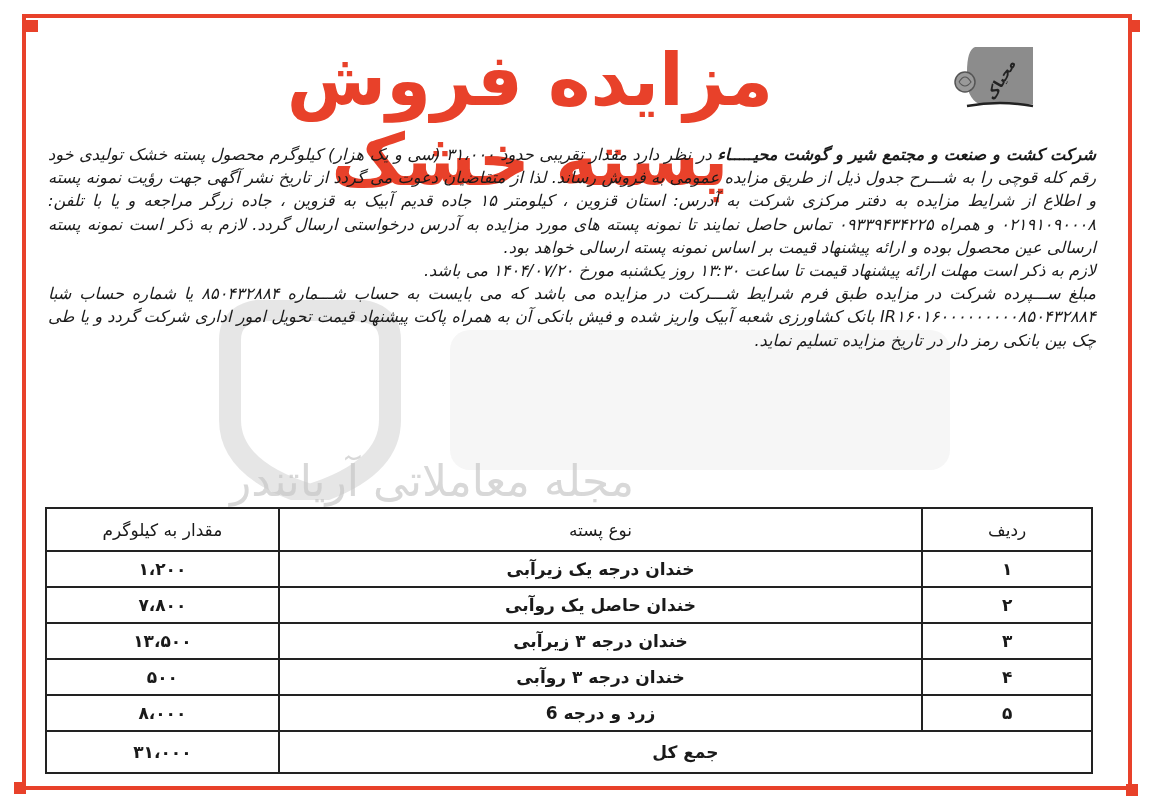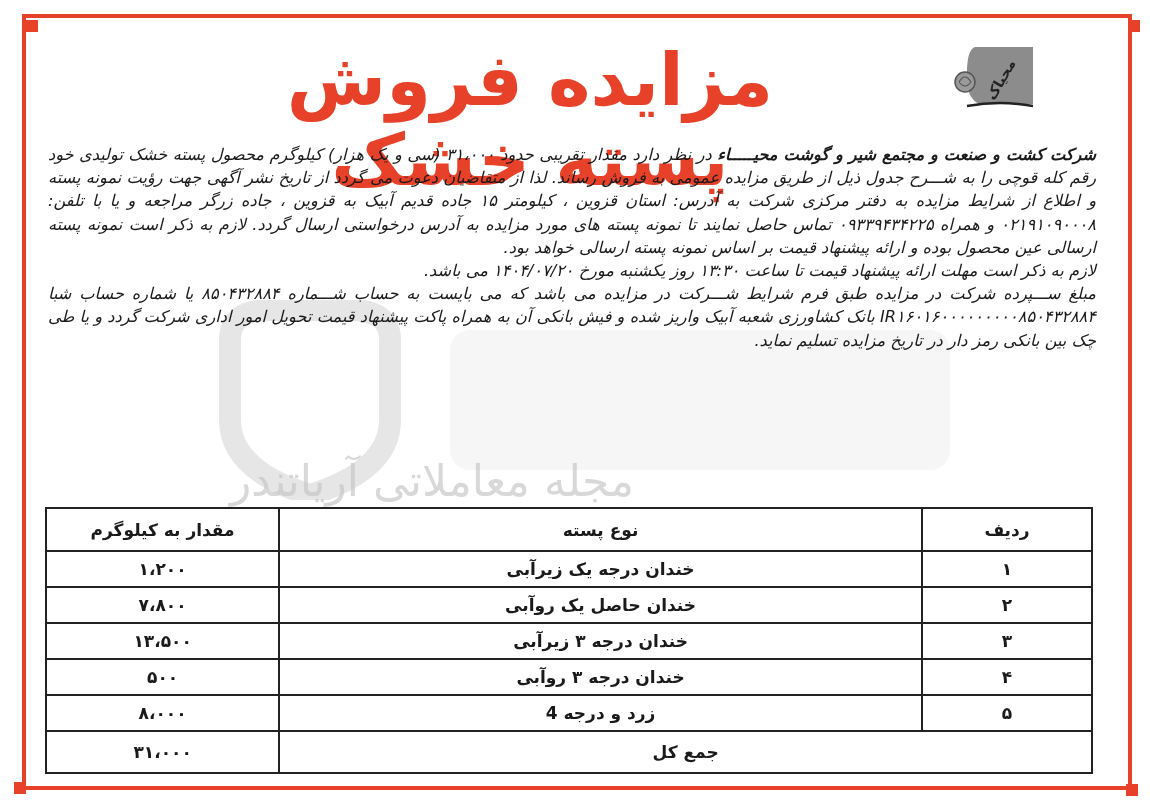--- a/index.html
+++ b/index.html
@@ -56,21 +56,21 @@
 
   table.items {
     position: absolute; left: 45px; top: 507px; width: 1048px;
     border-collapse: collapse; direction: rtl;
     font-size: 17px; font-weight: bold;
   }
   table.items td, table.items th {
     border: 2px solid #222; height: 34px; padding: 0;
     text-align: center; vertical-align: middle;
   }
-  table.items th { height: 41px; font-weight: bold; margin-top: 20px; }
+  table.items th { height: 41px; font-weight: normal; margin-top: 20px; }
   table.items .c-row { width: 177px; }
   table.items .c-type { width: 683px; }
   table.items .c-qty { width: 243px; }
   table.items tr.total td { height: 40px; }
 </style>
 </head>
 <body>
 
 <div class="frame"></div>
 <div class="corner tl"></div>
@@ -122,21 +122,21 @@
     <td>خندان درجه ۳ زیرآبی</td>
     <td>۱۳،۵۰۰</td>
   </tr>
   <tr>
     <td>۴</td>
     <td>خندان درجه ۳ روآبی</td>
     <td>۵۰۰</td>
   </tr>
   <tr>
     <td>۵</td>
-    <td>زرد و درجه 4</td>
+    <td>زرد و درجه 6</td>
     <td>۸،۰۰۰</td>
   </tr>
   <tr class="total">
     <td colspan="2">جمع کل</td>
     <td>۳۱،۰۰۰</td>
   </tr>
 </tbody>
   </table>
 
 </body></html>

